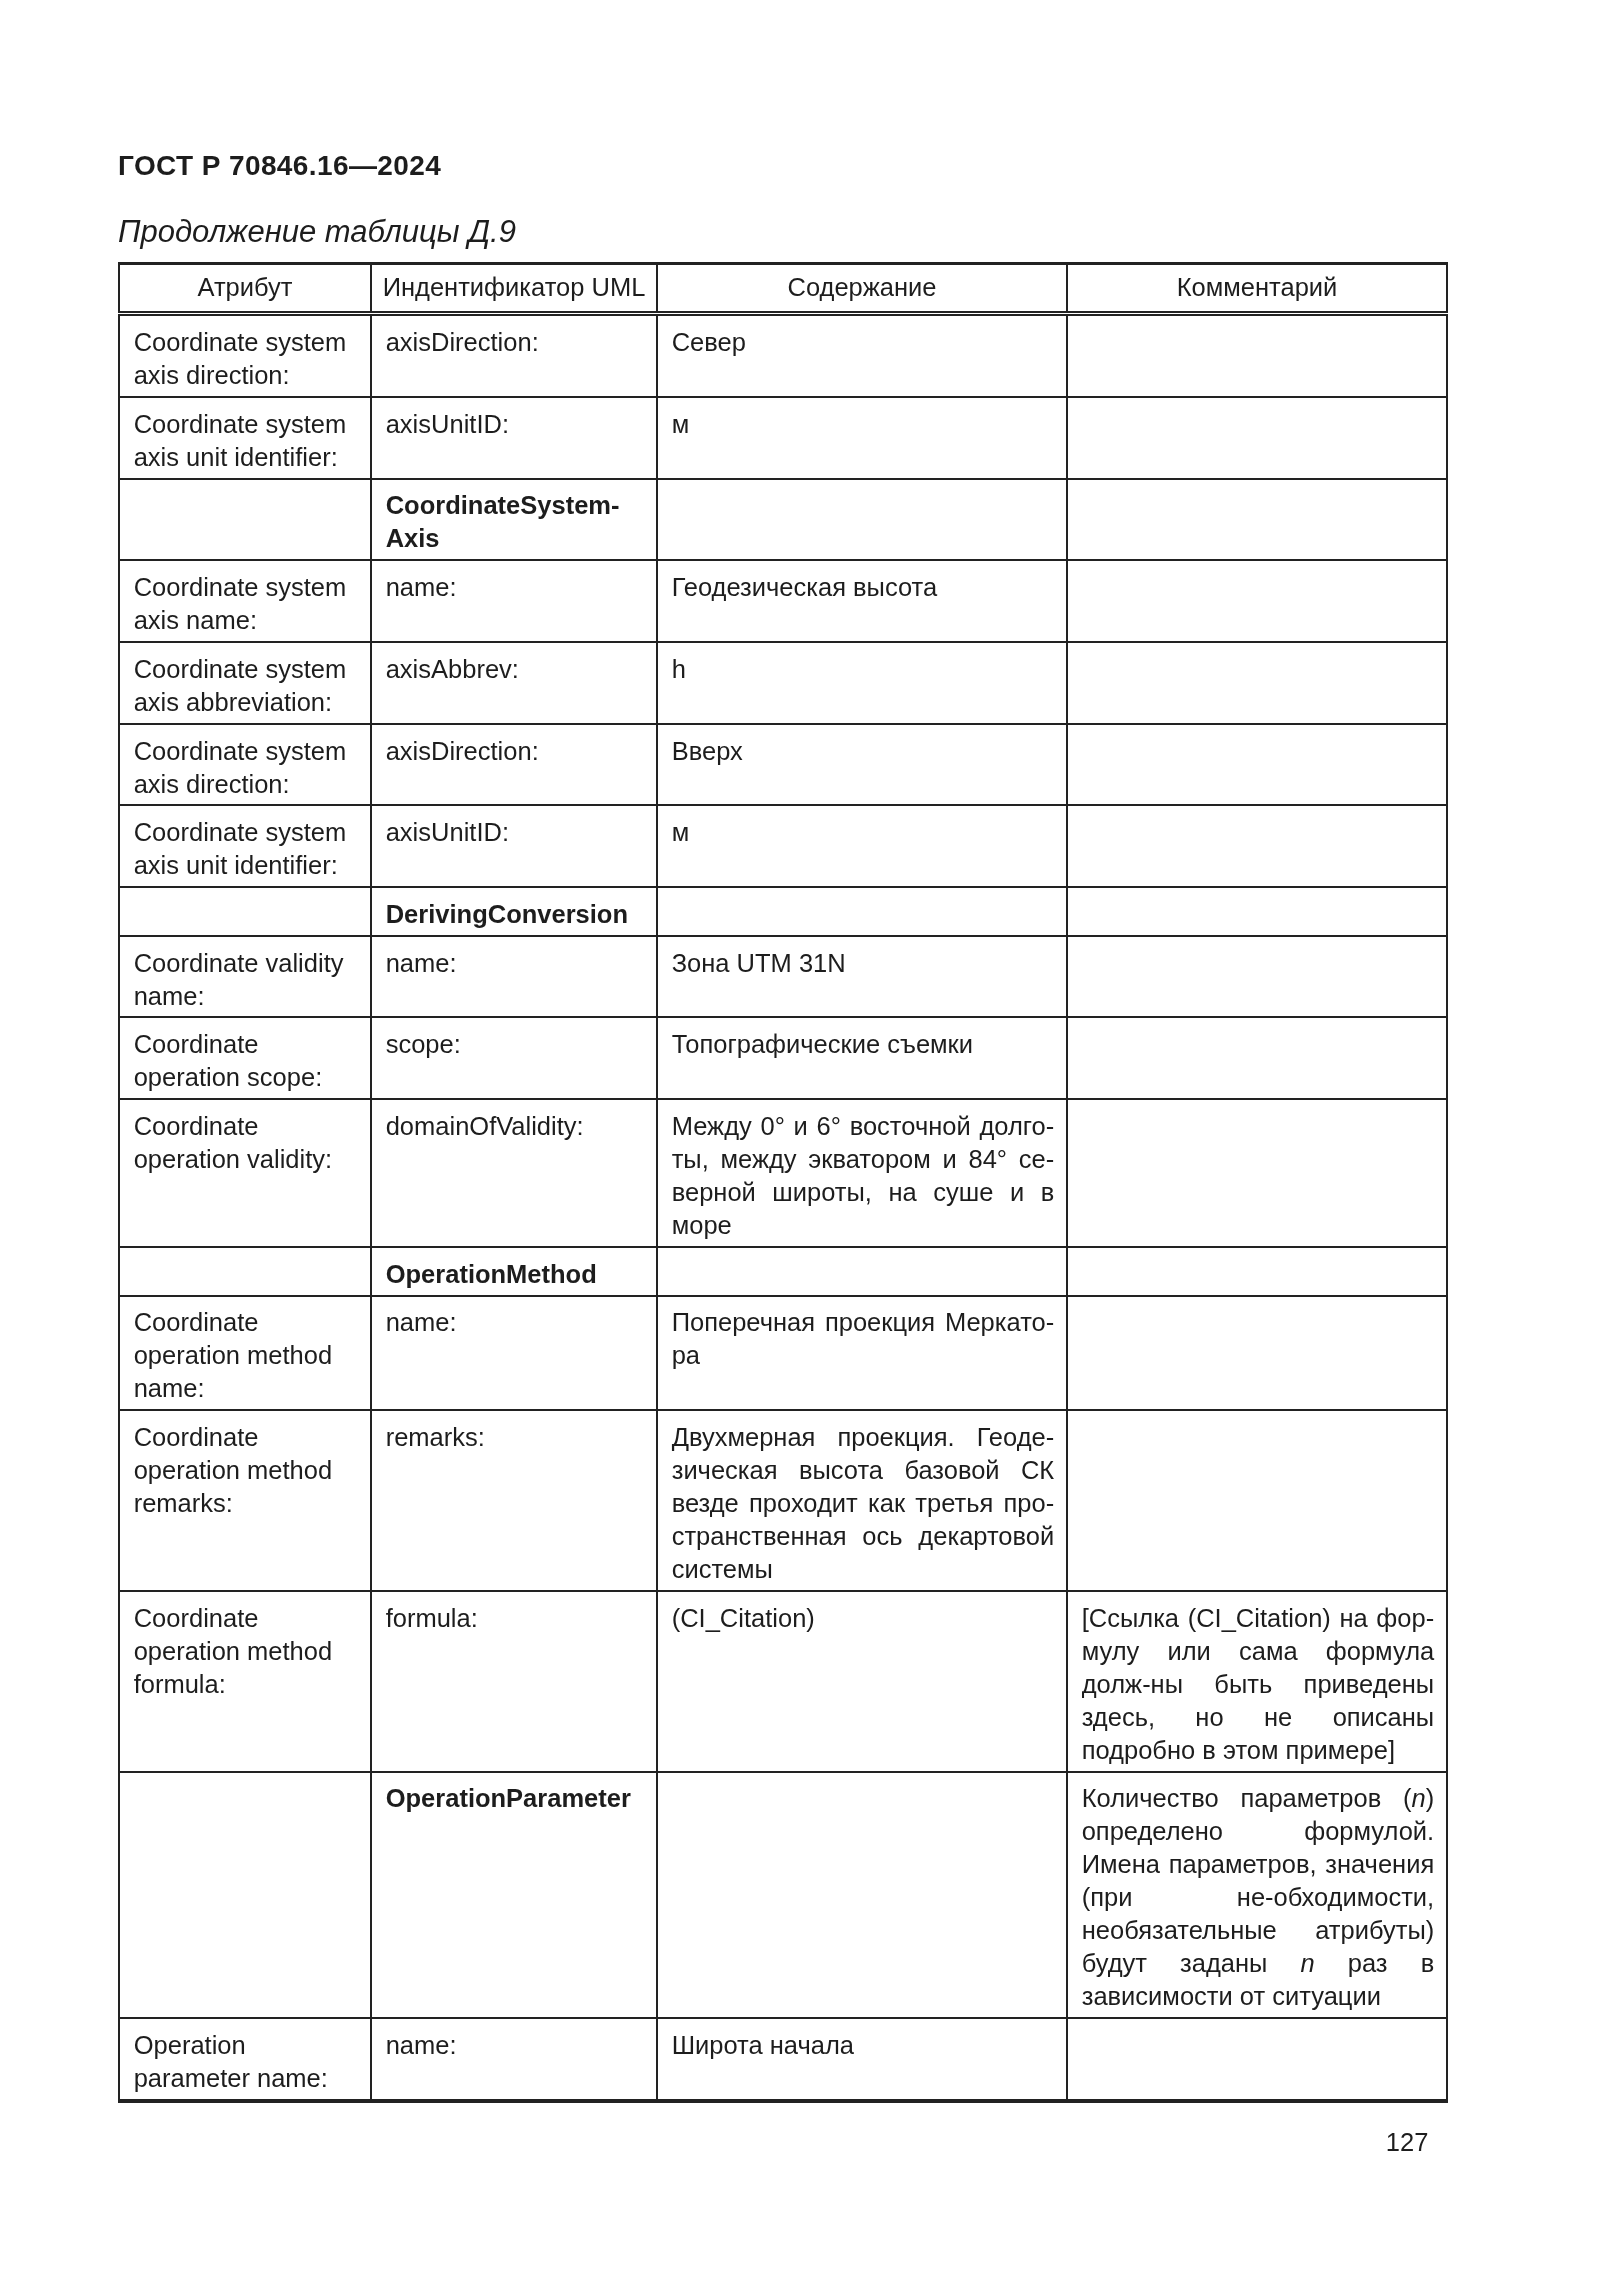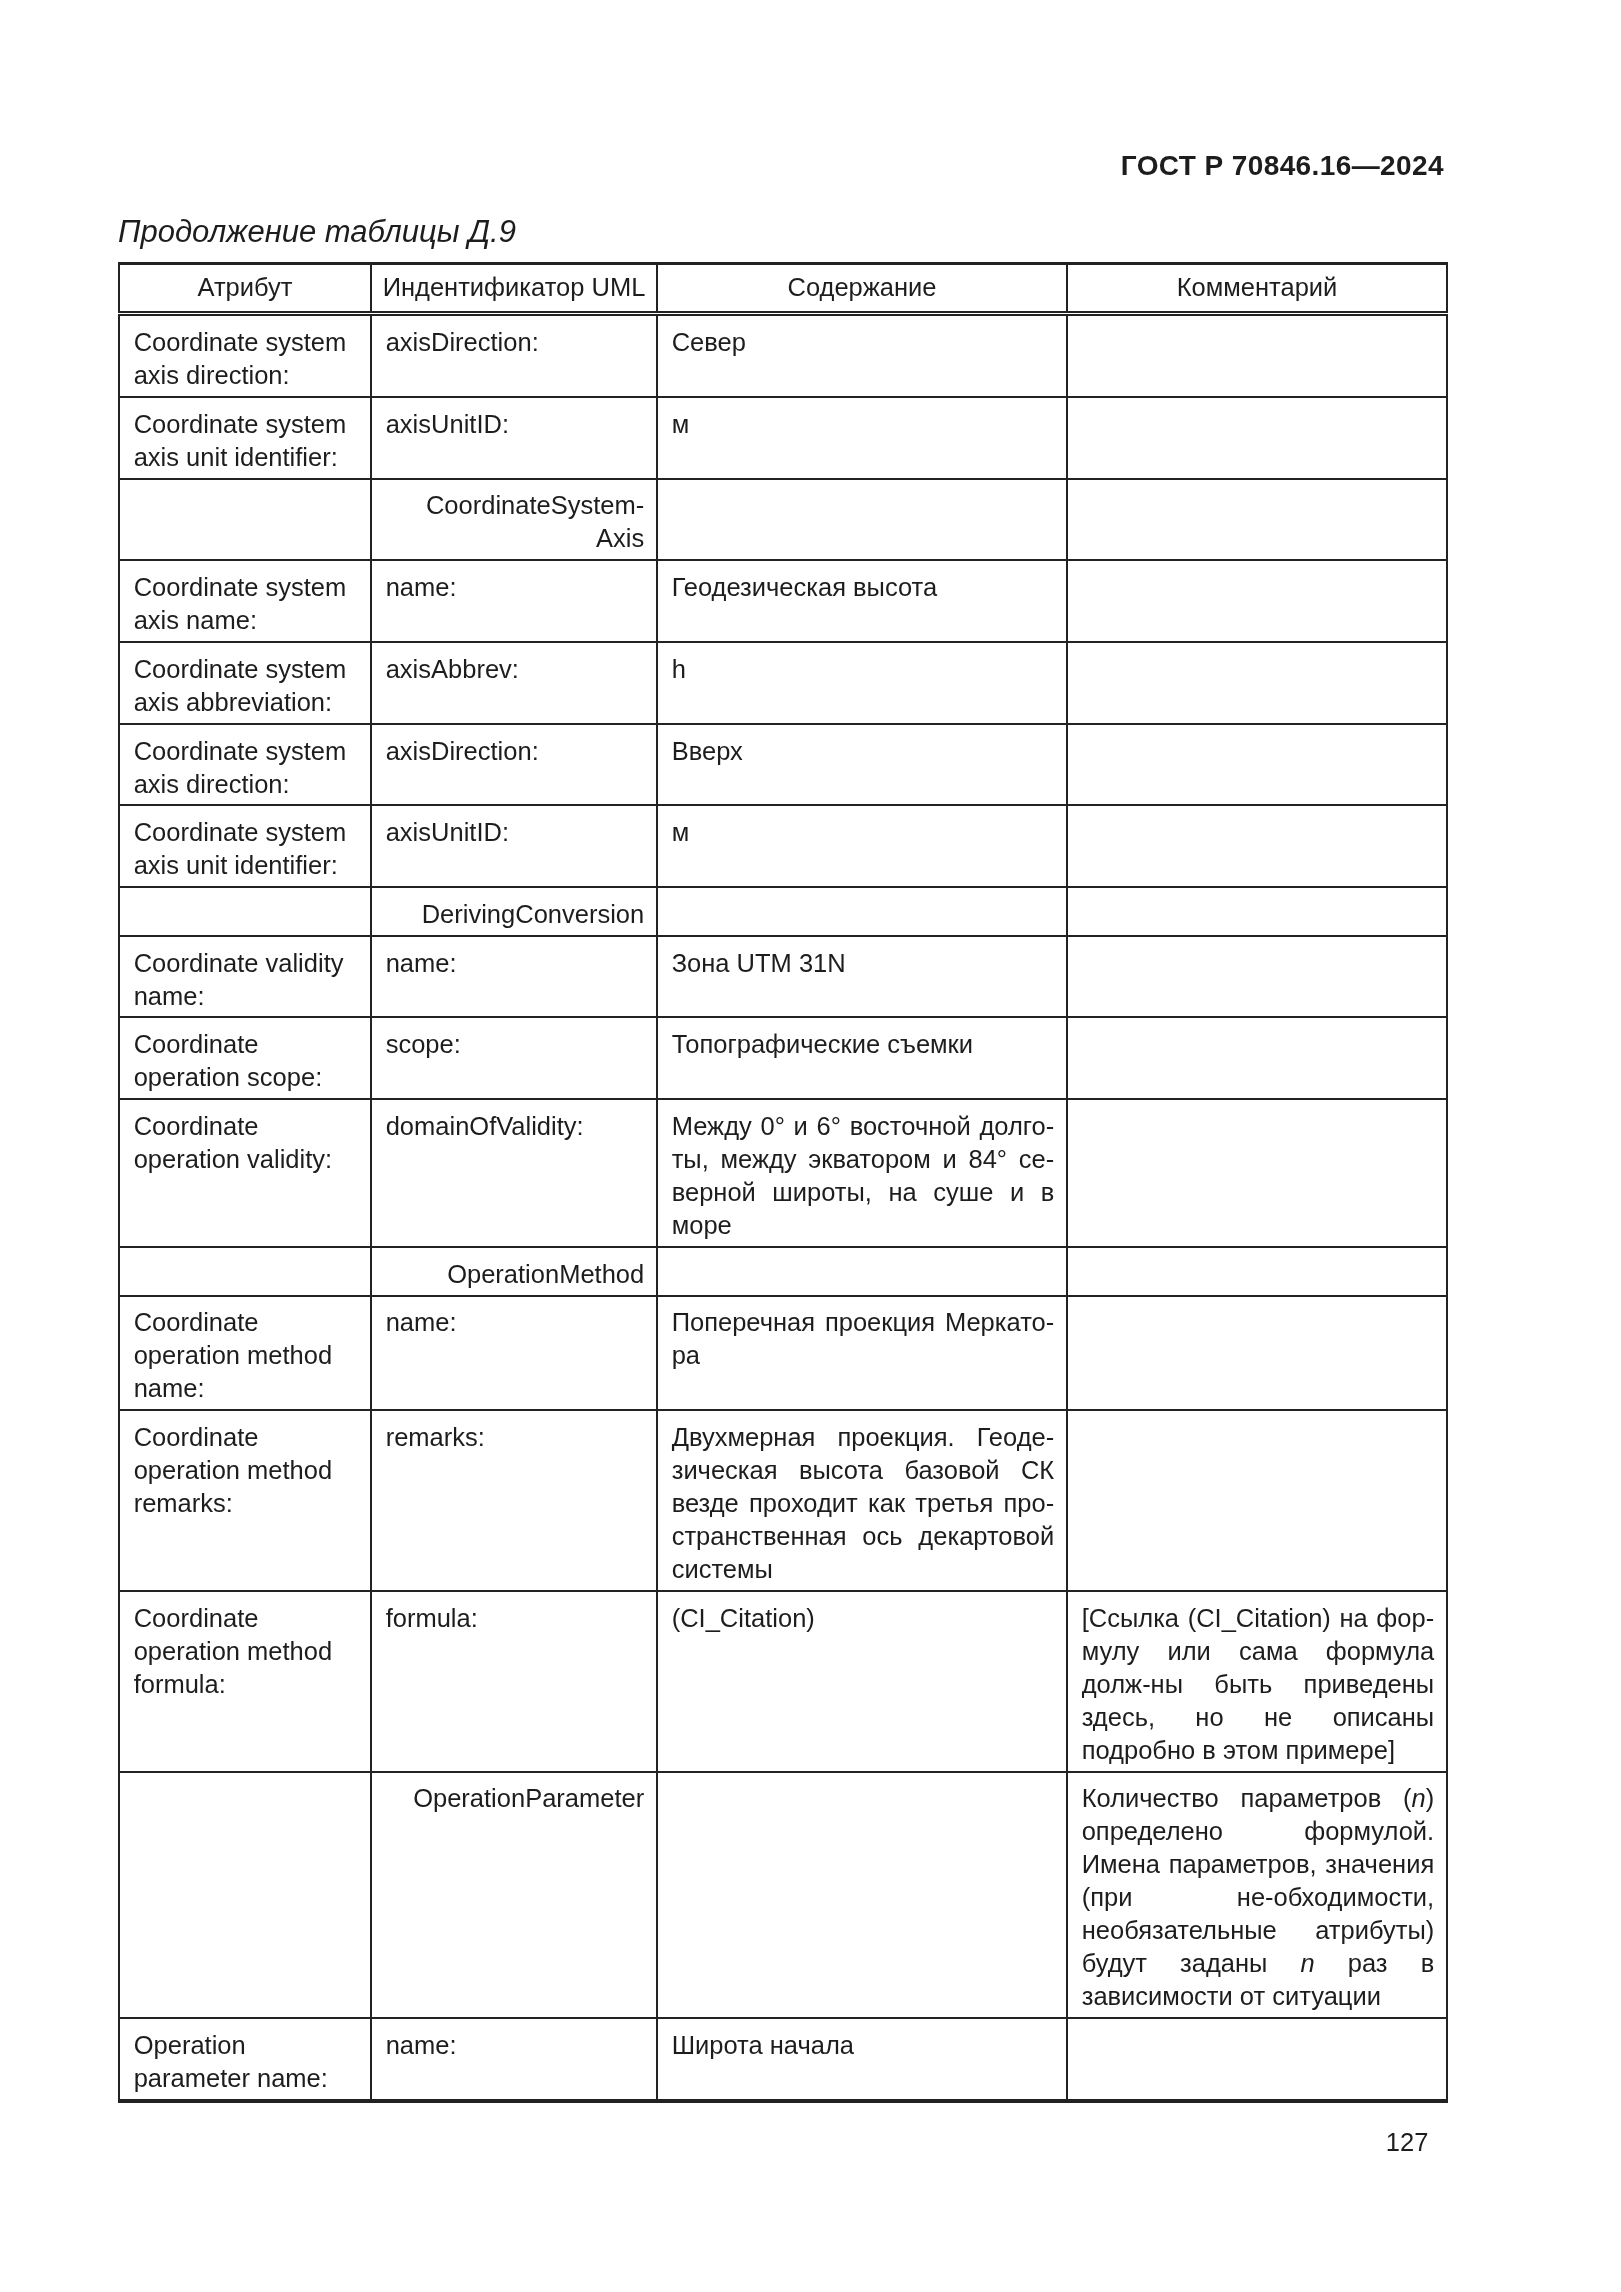--- a/index.html
+++ b/index.html
@@ -8,21 +8,20 @@
     width:1621px;height:2293px;
     margin:0 auto;
     background:#ffffff;
     font-family:"Liberation Sans", sans-serif;
     color:#1d1d1d;
     box-sizing:border-box;
     padding:149px 177px 0 118px;
     overflow:hidden;
   }
   .doc-header{
-    text-align:right;
     font-weight:bold;
     font-size:28px;
     line-height:33px;
     letter-spacing:0.4px;
   }
   .caption{
     margin-top:35px;
     font-style:italic;
     font-size:31px;
     line-height:29px;
@@ -51,21 +50,21 @@
     border-bottom:5.9px double #222;
   }
   table.gost td{
     border:2px solid #222;
     vertical-align:top;
     font-size:25.5px;
     line-height:33px;
     padding:9.8px 11.8px 3.9px 13.7px;
     word-wrap:break-word;
   }
-  td.bold{font-weight:normal;text-align:right;}
+  td.bold{font-weight:bold;}
   td.justify{text-align:justify;border-radius:8px;}
   td i{font-style:italic;}
   .page-number{
     margin-top:25.5px;
     text-align:right;
     padding-right:15.7px;
     font-size:25.5px;
     line-height:29px;
   }
 </style>

